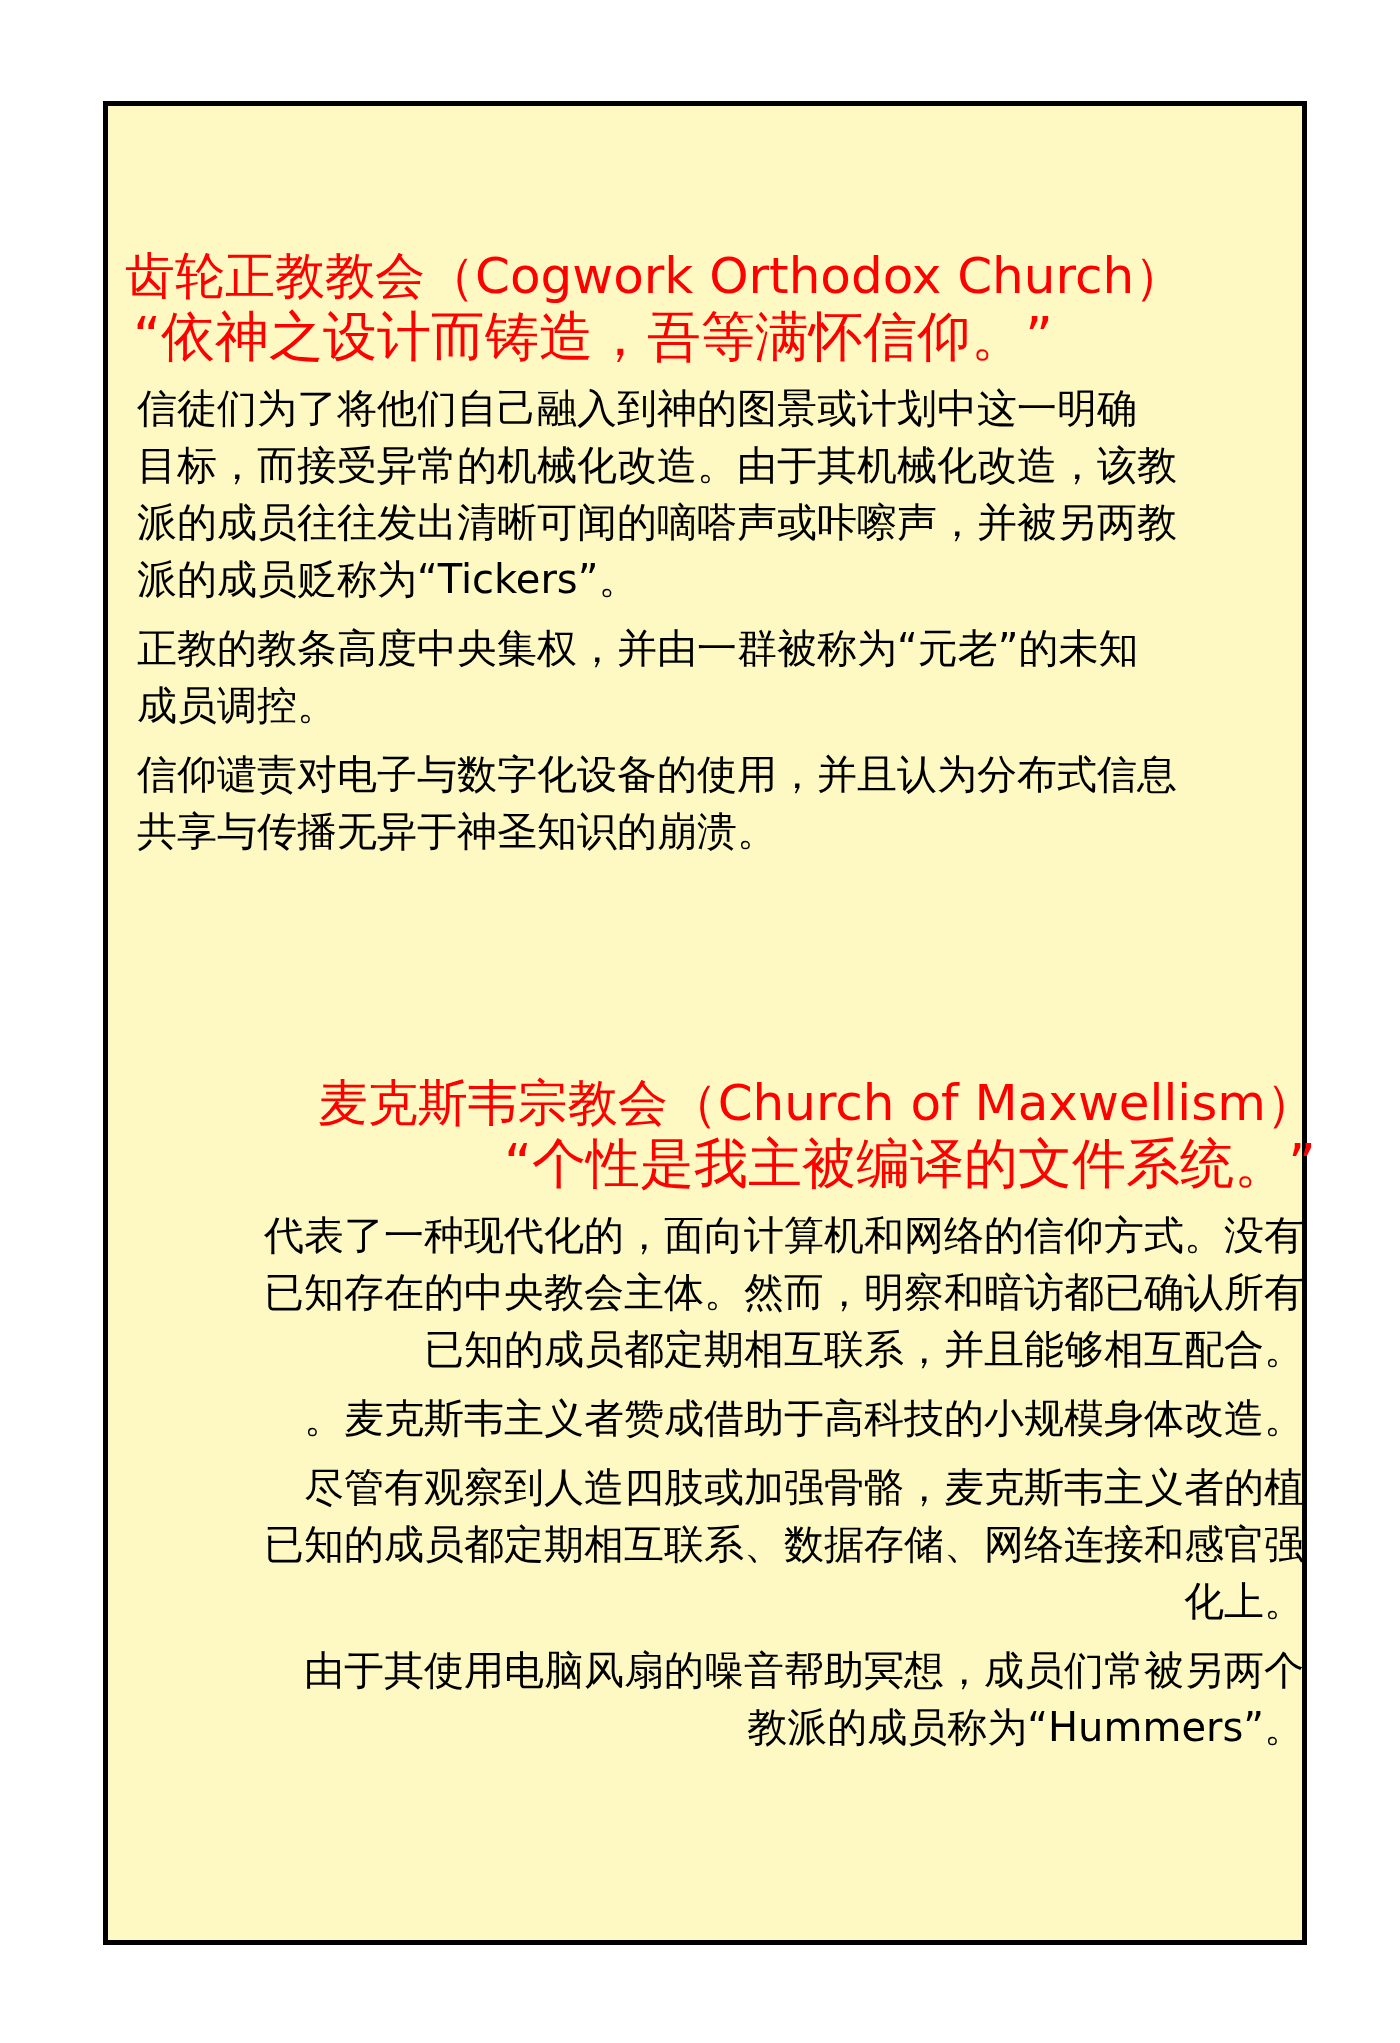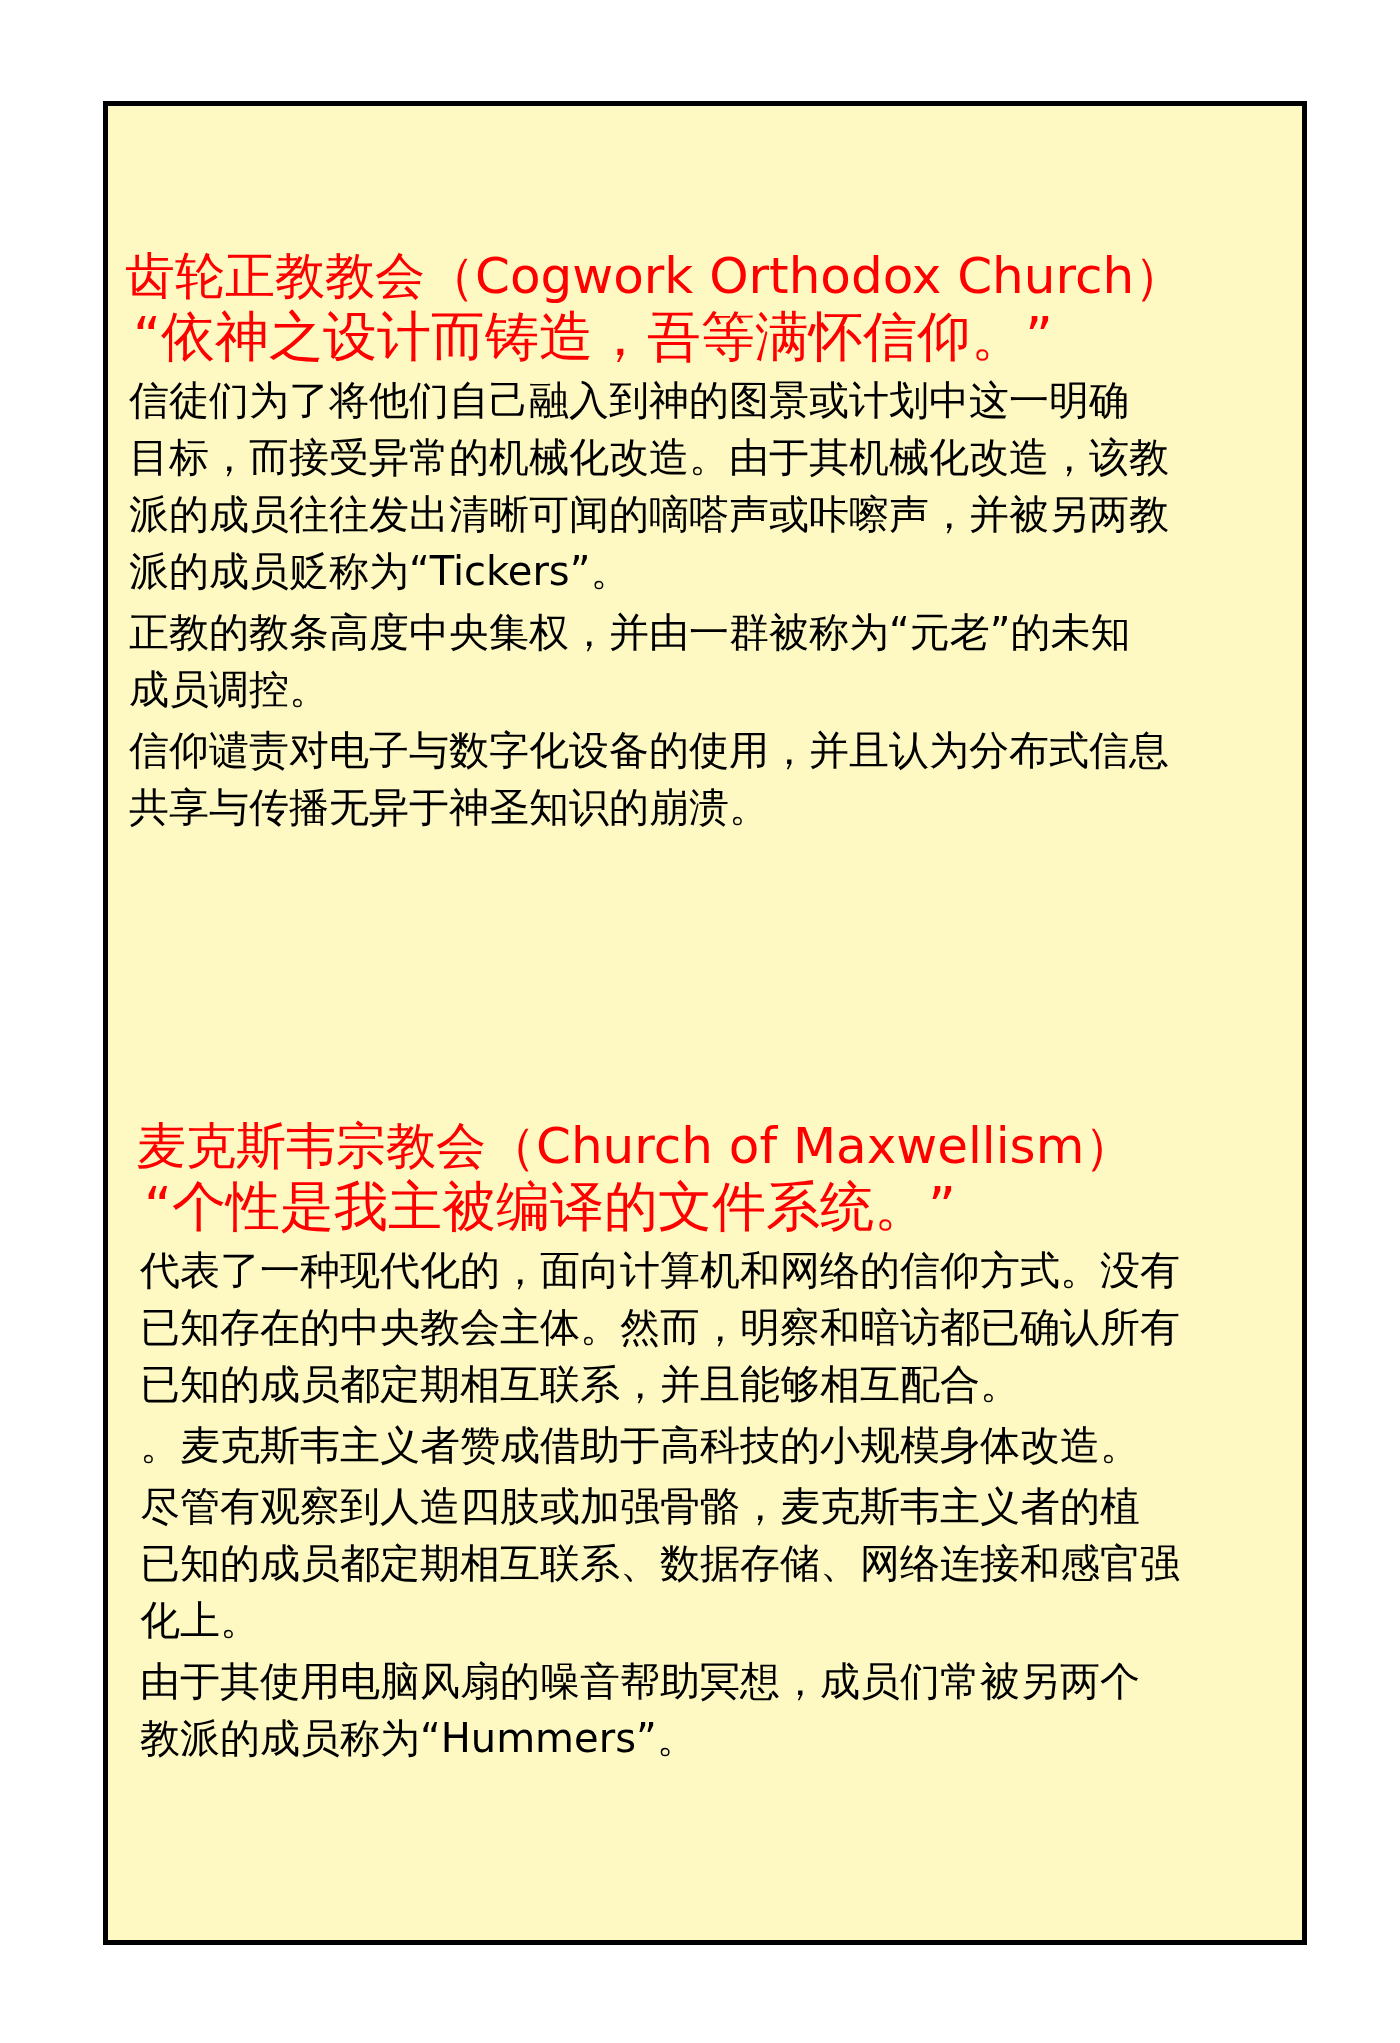--- a/index.html
+++ b/index.html
@@ -21,21 +21,21 @@
       width: 1194px;
       height: 1834px;
       border: 5px solid #000000;
       background: #fef9c3;
     }
     .section {
       position: absolute;
       width: 1180px;
     }
     .section-1 { left: 17px; top: 140px; }
-    .section-2 { left: 28px; top: 1010px; }
+    .section-2 { left: 28px; top: 967px; text-align: right; }
     .title {
       color: #ff0000;
       font-size: 50px;
       line-height: 60px;
       white-space: nowrap;
       letter-spacing: 0px;
     }
     .motto {
       color: #ff0000;
       font-size: 54px;
@@ -43,21 +43,21 @@
       white-space: nowrap;
       padding-left: 8px;
     }
     .body-text {
       color: #000000;
       font-size: 40px;
       line-height: 57px;
       margin-top: 2px;
     }
     .para {
-      margin: 4px;
+      margin: 12px;
     }
     .line {
       display: block;
       white-space: nowrap;
     }
   </style>
 </head>
 <body>
 
 <div class="frame">

